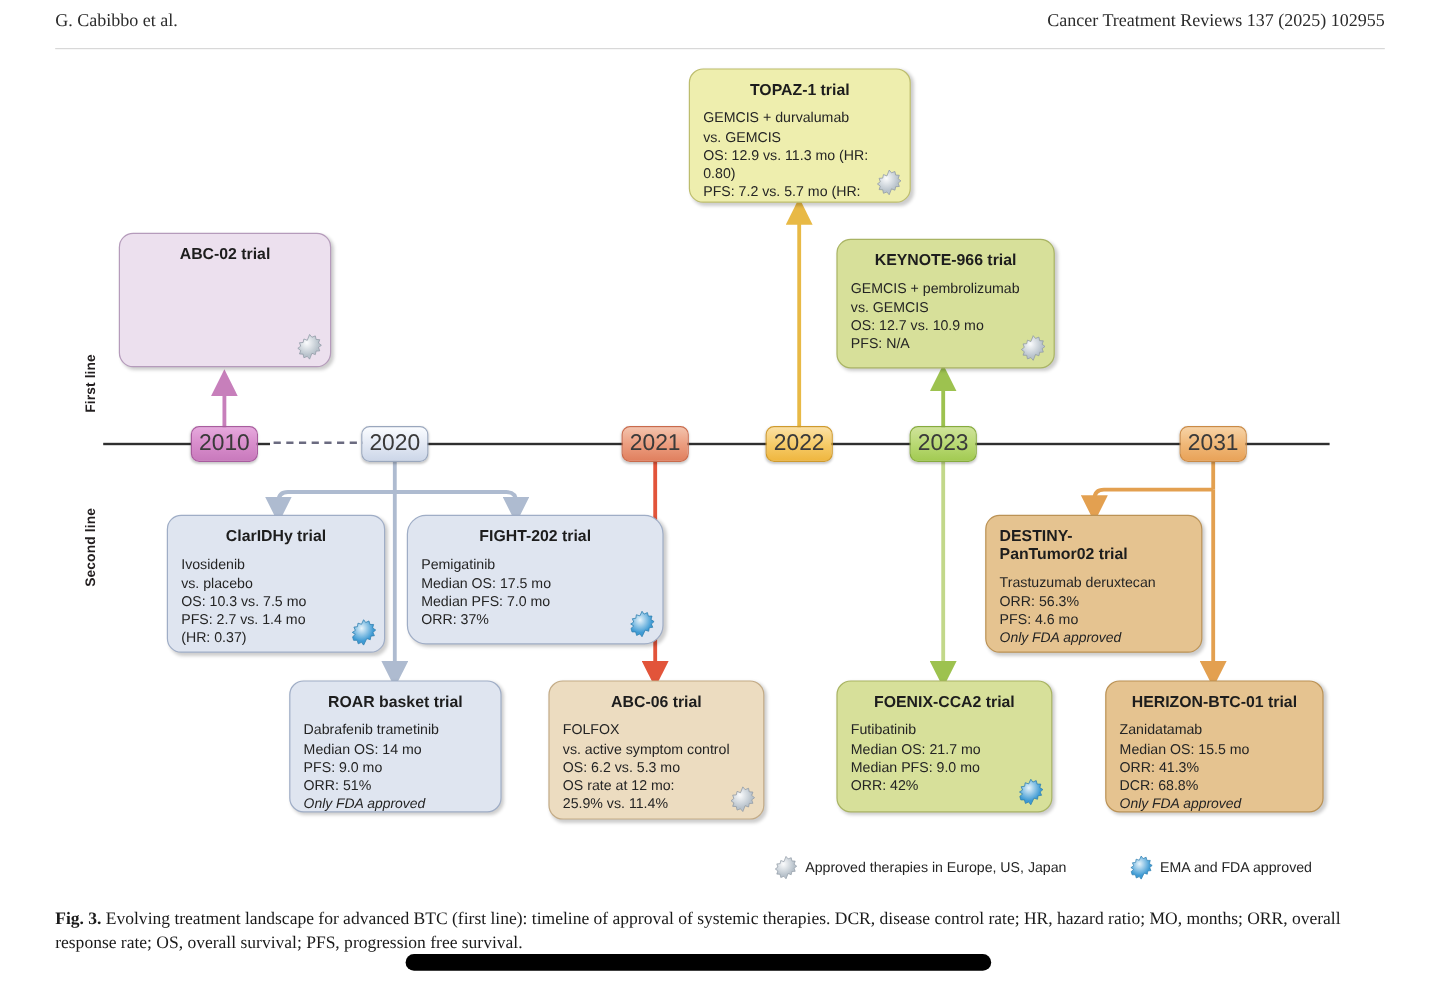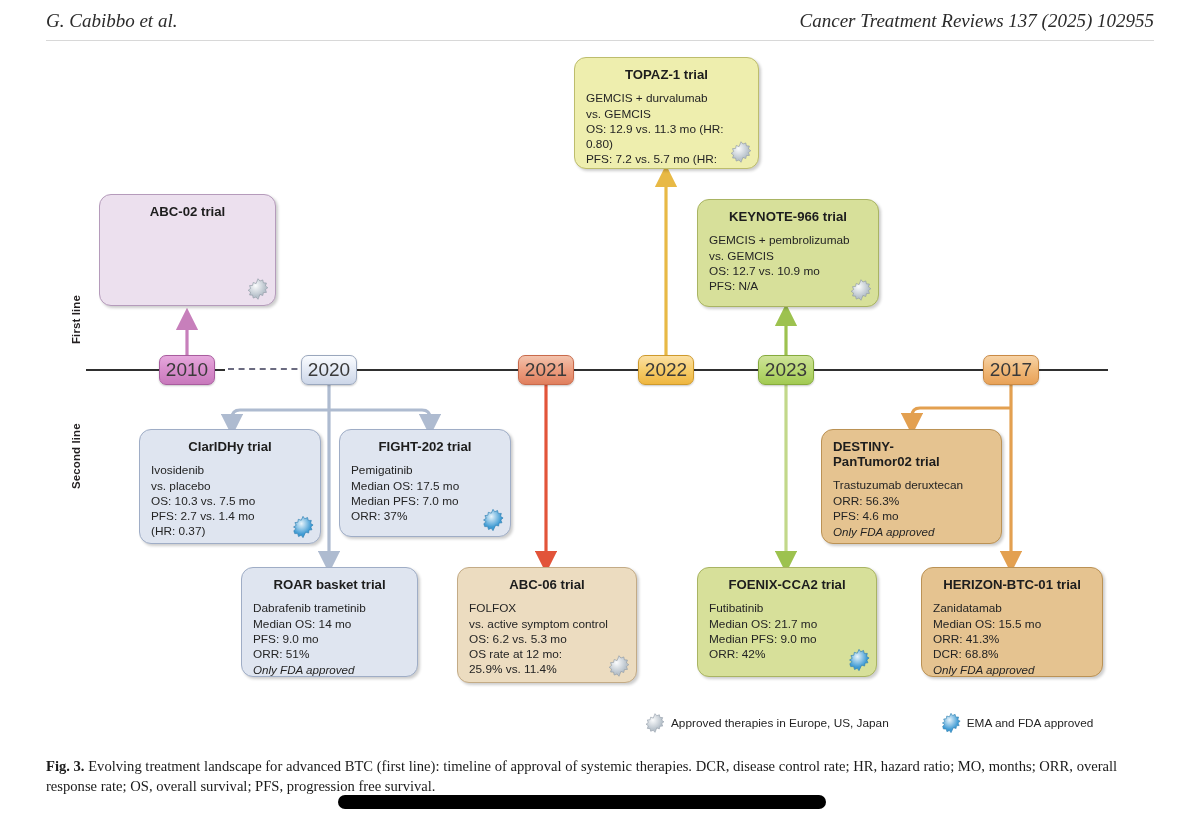--- a/index.html
+++ b/index.html
@@ -4,21 +4,21 @@
 <style>
   html,body{margin:0;padding:0;}
   body{
     width:1200px;height:827px;background:#ffffff;
     font-family:"Liberation Sans", sans-serif;
     position:relative;overflow:hidden;color:#231f20;
   }
   .page{position:absolute;left:0;top:0;width:1200px;height:827px;}
 
   
-  .runhead{position:absolute;top:10px;font-family:"Liberation Serif",serif;font-style:italic;font-size:19px;color:#2b2b2b;white-space:nowrap;}
+  .runhead{position:absolute;top:10px;font-family:"Liberation Serif",serif;font-size:15px;color:#2b2b2b;white-space:nowrap;}
   .runhead.left{left:46px;}
   .runhead.right{right:46px;}
   .rule-top{position:absolute;left:46px;right:46px;top:40px;height:1px;background:#d8d8d8;}
 
   
   .figure{position:absolute;left:0;top:44px;width:1200px;height:700px;}
 
   
   .axis-label{
     position:absolute;font-size:11.5px;font-weight:bold;color:#231f20;
@@ -154,21 +154,21 @@
 
     <div class="timeline"></div>
     <div class="timeline-gap"></div>
     <div class="timeline-dash"></div>
 
     <div class="year y2010" style="left:159px;top:311px;">2010</div>
     <div class="year y2020" style="left:301px;top:311px;">2020</div>
     <div class="year y2021" style="left:518px;top:311px;">2021</div>
     <div class="year y2022" style="left:638px;top:311px;">2022</div>
     <div class="year y2023" style="left:758px;top:311px;">2023</div>
-    <div class="year y2024" style="left:983px;top:311px;">2017</div>
+    <div class="year y2024" style="left:983px;top:311px;">2031</div>
 
     <div class="box fill-yellow" style="left:574px;top:13px;width:185px;height:112px;">
       <div class="title">TOPAZ-1 trial</div>
       <div class="body">
           <div>GEMCIS + durvalumab</div>
           <div>vs. GEMCIS</div>
           <div>OS: 12.9 vs. 11.3 mo (HR: 0.80)</div>
           <div>PFS: 7.2 vs. 5.7 mo (HR: 0.75)</div>
         </div>
       <div class="burst" style="right:6px;bottom:5px;">
@@ -235,21 +235,21 @@
               <radialGradient id="bg1" cx="40%" cy="34%">
                 <stop offset="0%" stop-color="#e8f4fb"></stop>
                 <stop offset="100%" stop-color="#3f9bd4"></stop>
               </radialGradient>
             </defs>
         <path d="M12 0.4l1.9 2.6 3.0-1.4 0.9 3.2 3.3 0.0-0.9 3.2 2.8 1.8-2.5 2.2 1.3 3.0-3.2 0.4-0.5 3.2-3.2-1.0L12 23.6l-1.9-2.6-3.0 1.4-0.9-3.2-3.3 0-0.9-3.2 2.5-2.2-2.8-1.8 2.8-1.8-1.3-3.0 3.2-0.4 0.5-3.2 3.2 1.0z" fill="url(#bg1)" stroke="#2f7fb0" stroke-width="0.7"></path>
           </svg>
       </div>
     </div>
 
-    <div class="box fill-bluegray" style="left:339px;top:385px;width:172px;height:108px;">
+    <div class="box fill-bluegray" style="left:339px;top:385px;width:214px;height:108px;border-radius:16px;">
       <div class="title">FIGHT-202 trial</div>
       <div class="body">
           <div>Pemigatinib</div>
           <div>Median OS: 17.5 mo</div>
           <div>Median PFS: 7.0 mo</div>
           <div>ORR: 37%</div>
         </div>
       <div class="burst" style="right:6px;bottom:5px;">
         <svg viewBox="0 0 24 24">
             <defs>

